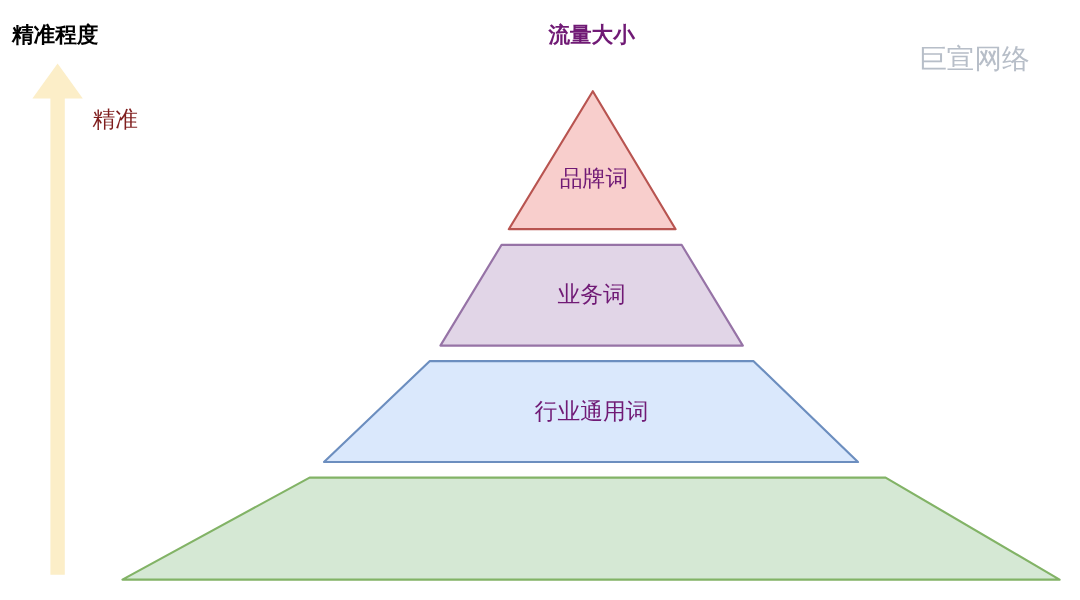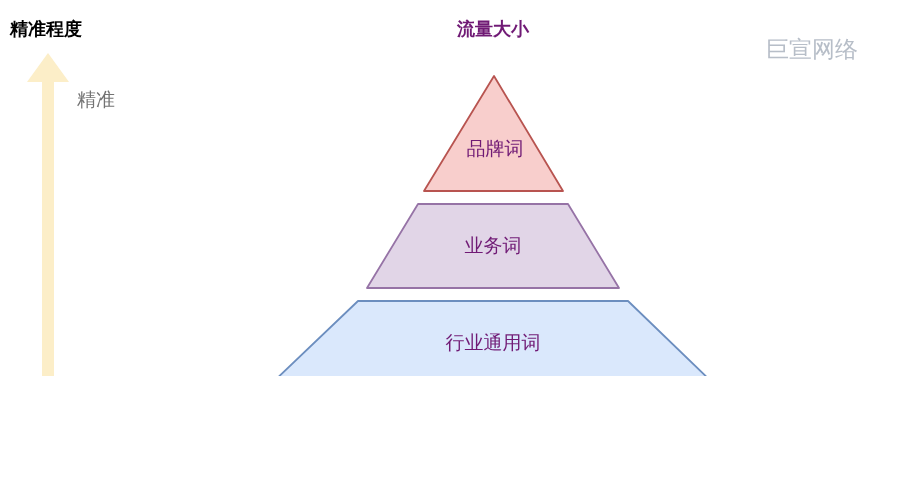--- a/index.html
+++ b/index.html
@@ -4,33 +4,33 @@
 <style>
   html, body {
     margin: 0;
     padding: 0;
     background: #ffffff;
     font-family: "Liberation Sans", "DejaVu Sans", sans-serif;
   }
   .canvas {
     position: relative;
     width: 900px;
-    height: 376px;
+    height: 500px;
     background: #ffffff;
     overflow: hidden;
   }
   .shapes {
     position: absolute;
     left: 0;
     top: 0;
   }
   .txt {
     position: absolute;
     white-space: nowrap;
-    color: #737373;
+    color: #7f1d1d;
   }
   .title-left {
     left: 10px;
     top: 17px;
     font-size: 18px;
     font-weight: bold;
     color: #000000;
   }
   .title-center {
     left: 493px;

